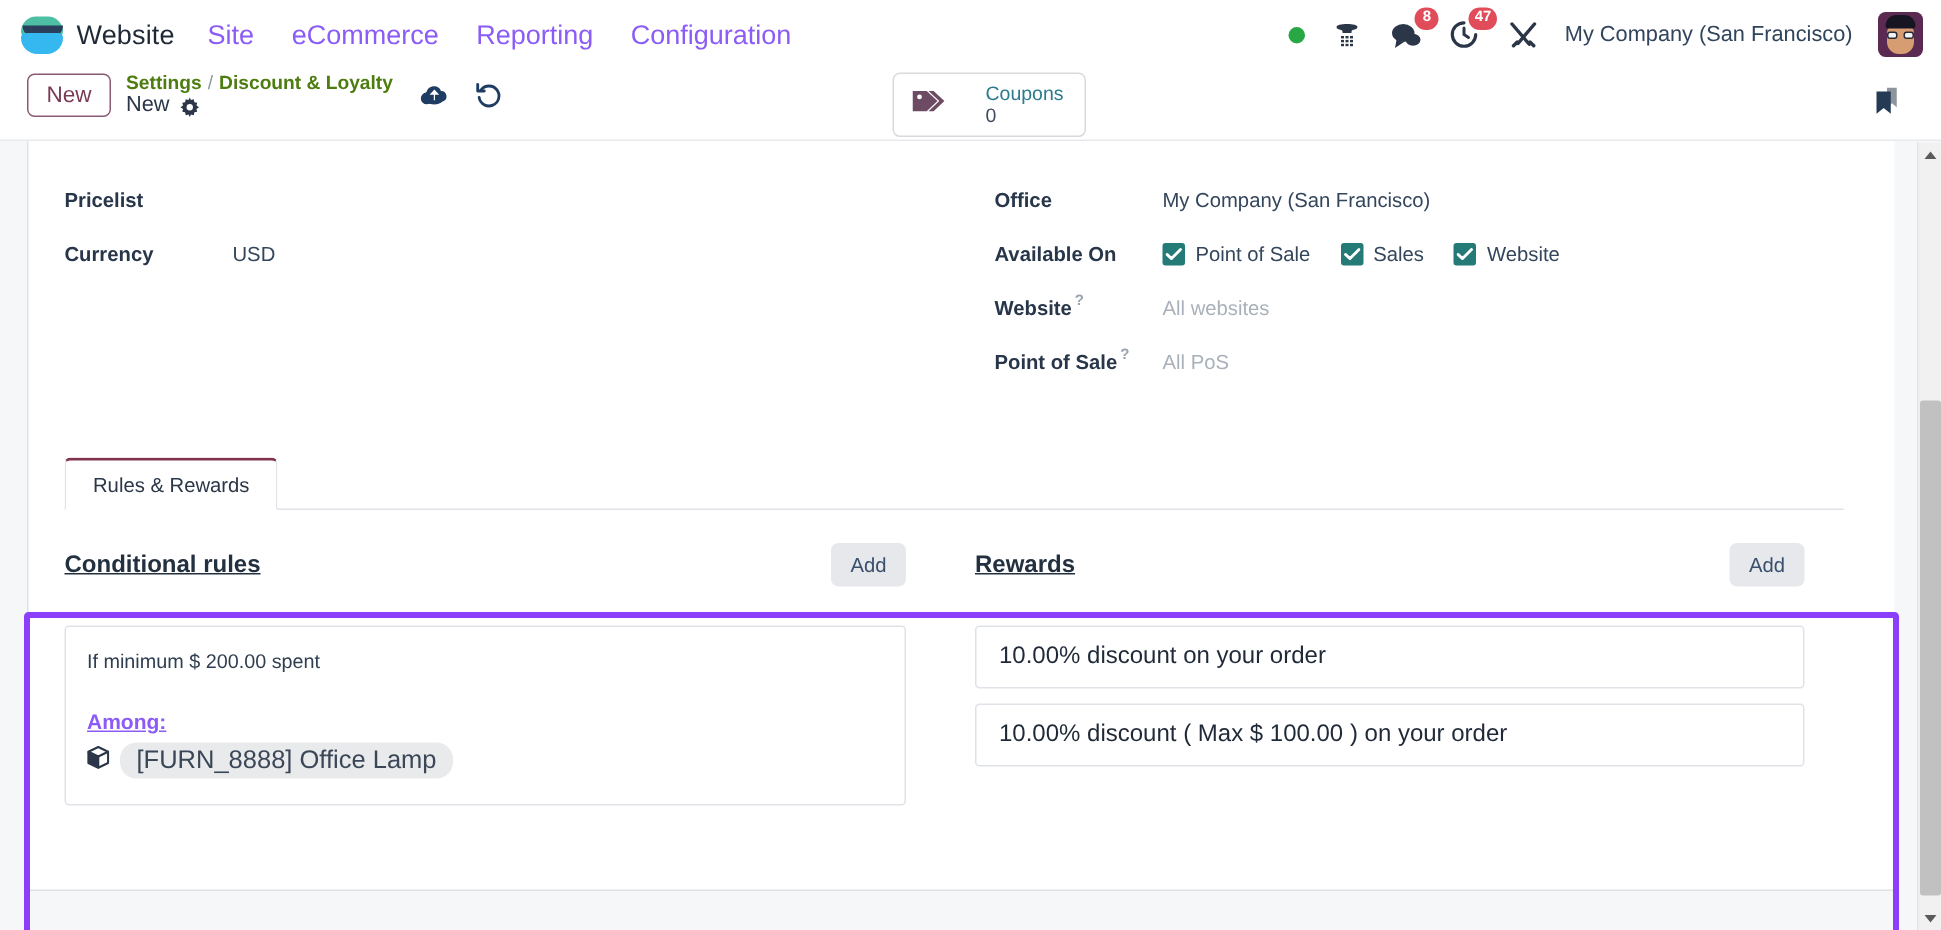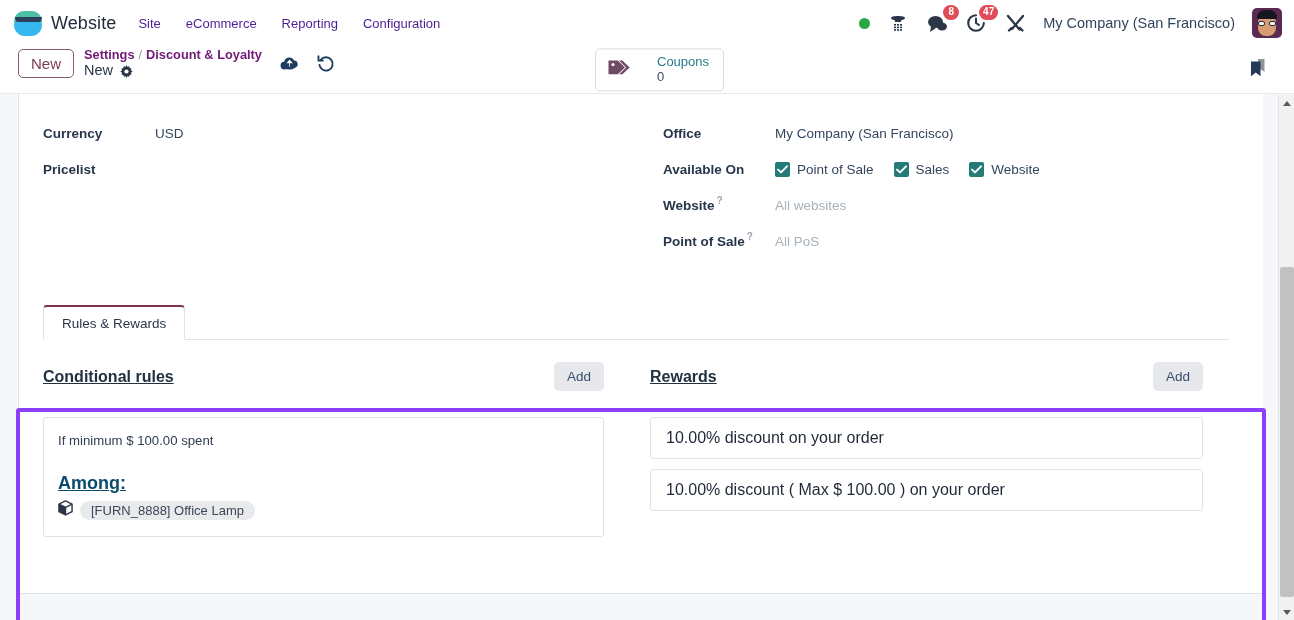--- a/index.html
+++ b/index.html
@@ -30,21 +30,21 @@
     content: ""; position: absolute; left: 1px; bottom: -1px; width: 27px; height: 8px;
     background: #2b3f5c; border-radius: 0 0 14px 14px;
   }
   .brand-logo .bot-leaf {
     position: absolute; left: 0; bottom: 1px; width: 28px; height: 14px;
     background: #35b7f0; border-radius: 4px 4px 14px 14px;
   }
   .brand-name { font-size: 18px; color: #1f2937; letter-spacing: .1px; }
 
   .nav-menu { display: flex; align-items: center; gap: 25px; }
-  .nav-menu .nav-item { font-size: 13px; color: #4c1d95; cursor: pointer; }
+  .nav-menu .nav-item { font-size: 18px; color: #8b5cf6; cursor: pointer; }
 
   .nav-right {
     position: absolute; right: 12px; top: 0; height: 46px;
     display: flex; align-items: center; gap: 17px;
   }
   .status-dot { width: 11px; height: 11px; border-radius: 50%; background: #28a745; }
   .ic { position: relative; display: flex; align-items: center; justify-content: center;
         width: 22px; height: 22px; cursor: pointer; }
   .badge {
     position: absolute; top: -7px; right: -11px;
@@ -73,21 +73,21 @@
     border-bottom: 1px solid #e7e9ec;
   }
   .new-btn {
     border: 1px solid #8a5a72; color: #7a3b55; background: #fff;
     border-radius: 5px; font-size: 15px; padding: 5px 12px; cursor: pointer;
     margin-right: 10px;
   }
   .bc-stack { display: flex; flex-direction: column; justify-content: center; line-height: 1.22; }
   .bc-line1 { font-size: 12.8px; color: #2a7b8c; font-weight: 700; }
   .bc-line1 .sep { color: #8a98a5; font-weight: 400; margin: 0 4px; }
-  .bc-line1 a { color: #701a75; text-decoration: none; cursor: pointer; }
+  .bc-line1 a { color: #4d7c0f; text-decoration: none; cursor: pointer; }
   .bc-line2 { font-size: 14.5px; color: #2b3648; display: flex; align-items: center; gap: 7px; }
   .gear-ico { width: 13px; height: 13px; cursor: pointer; }
 
   .cp-actions { display: flex; align-items: center; gap: 16px; margin-left: 18px; }
   .cp-actions .ic-btn { cursor: pointer; display:flex; align-items:center; }
 
   .smart-btn {
     position: absolute; left: 595px; top: 50%; transform: translateY(-50%);
     border: 1px solid #d8dadd; border-radius: 5px; background: #fff;
     display: flex; align-items: center; gap: 24px;
@@ -156,26 +156,26 @@
     font-size: 13.5px; padding: 7px 13px; cursor: pointer;
     font-family: "Liberation Sans", sans-serif;
   }
 
   .card {
     border: 1px solid #dfe2e6; border-radius: 3px; background: #fff;
     padding: 12px 14px; margin-top: 26px; cursor: pointer;
   }
   .card.rule { min-height: 120px; }
   .card-line { font-size: 13.2px; color: #2f3e50; line-height: 1.62; }
-  .among { font-size: 18px; color: #0c4a6e; font-weight: 700;
+  .among { font-size: 14px; color: #8b5cf6; font-weight: 700;
            text-decoration: underline; margin-top: 22px; }
   .prod-row { display: flex; align-items: center; gap: 7px; margin-top: 6px; }
   .prod-tag {
     background: #e9eaec; border-radius: 11px; padding: 2px 11px;
-    font-size: 13px; color: #3b4757;
+    font-size: 17px; color: #3b4757;
   }
   .card.reward { margin-top: 26px; padding: 11px 15px; }
   .card.reward + .card.reward { margin-top: 10px; }
 
   
   .highlight {
     position: absolute; left: 16px; top: 314px;
     width: 1250px; height: 254px;
     border: 4px solid #8b3ffb; border-radius: 3px;
     pointer-events: none; z-index: 40;
@@ -329,26 +329,26 @@
   </span>
 </div>
 
 <div class="content-area">
   <div class="sheet">
 
     <div class="form-grid">
 
       <div class="col-left">
         <div class="f-row">
+          <span class="f-label">Pricelist</span>
+          <span class="f-value"></span>
+        </div>
+        <div class="f-row">
           <span class="f-label">Currency</span>
           <span class="f-value">USD</span>
-        </div>
-        <div class="f-row">
-          <span class="f-label">Pricelist</span>
-          <span class="f-value"></span>
         </div>
       </div>
 
       <div class="col-right">
         <div class="f-row">
           <span class="f-label">Office</span>
           <span class="f-value">My Company (San Francisco)</span>
         </div>
 
         <div class="f-row">
@@ -405,21 +405,21 @@
       </div>
 
       <div class="panel">
 
         <div class="panel-col">
           <div class="panel-head">
             <span class="panel-title">Conditional rules</span>
             <button class="add-btn">Add</button>
           </div>
           <div class="card rule">
-            <div class="card-line">If minimum $ 100.00 spent</div>
+            <div class="card-line">If minimum $ 200.00 spent</div>
             <div class="among">Among:</div>
             <div class="prod-row">
               <span>
                 <svg width="15" height="16" viewBox="0 0 16 17">
                   <path d="M8 1 L15 4.4 L8 7.8 L1 4.4 Z" fill="none" stroke="#2b3648" stroke-width="1.5" stroke-linejoin="round"></path>
                   <path d="M1 4.4 V12.4 L8 15.8 V7.8" fill="#2b3648" stroke="#2b3648" stroke-width="1.5" stroke-linejoin="round"></path>
                   <path d="M15 4.4 V12.4 L8 15.8" fill="none" stroke="#2b3648" stroke-width="1.5" stroke-linejoin="round"></path>
                 </svg>
               </span>
               <span class="prod-tag">[FURN_8888] Office Lamp</span>

